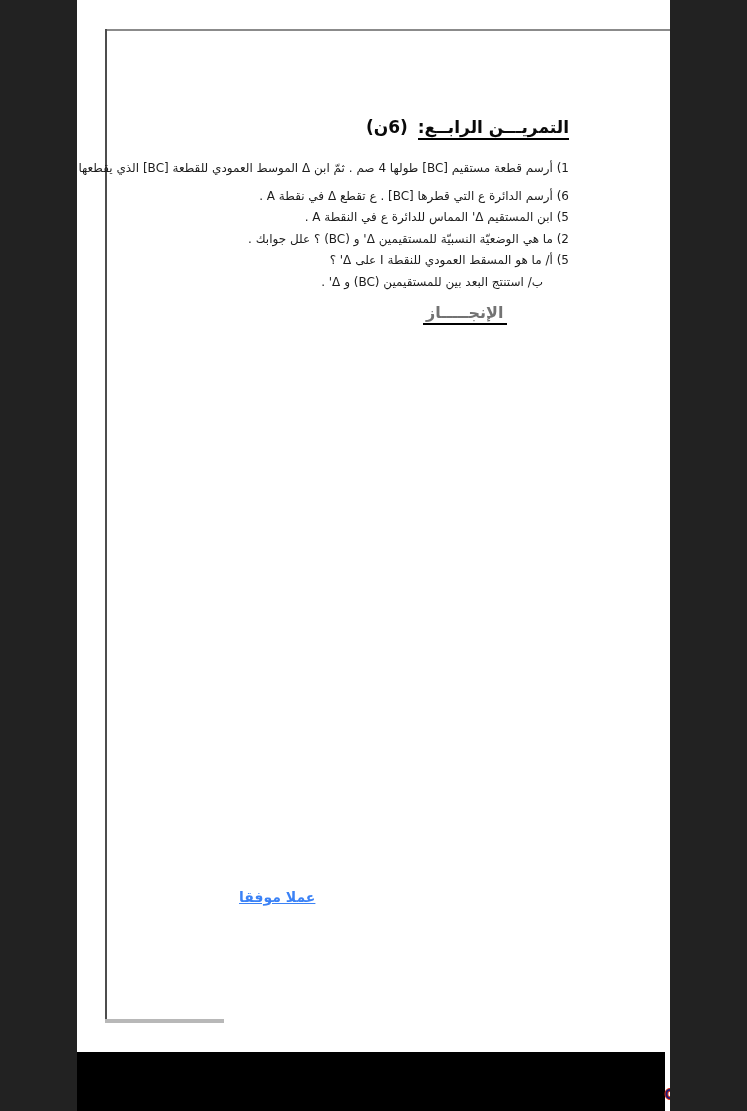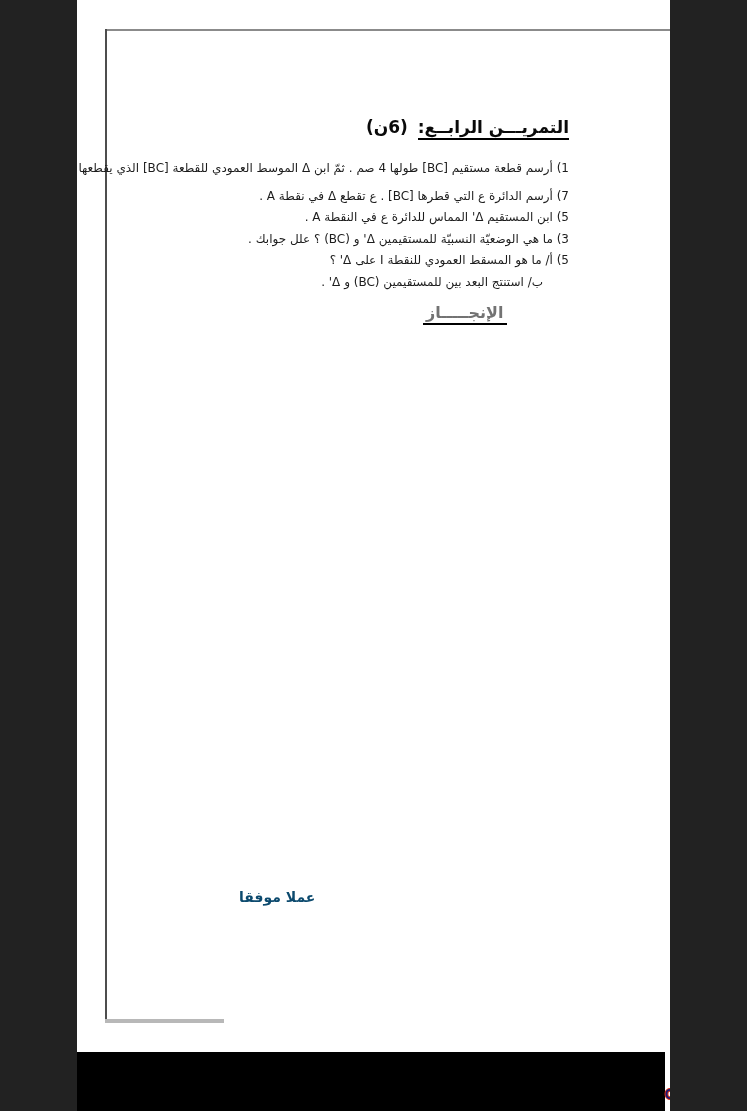--- a/index.html
+++ b/index.html
@@ -33,21 +33,21 @@
   .items .item.sub { padding-right:26px; }
 
   .section-heading {
     position:absolute; top:303px; left:346px; direction:rtl; white-space:nowrap;
     font-size:16px; font-weight:bold; color:#737373;
     border-bottom:2.5px solid #000; padding:0 3px 1px 3px;
   }
 
   .closing {
     position:absolute; top:889px; left:162px; direction:rtl; white-space:nowrap;
-    font-size:14px; font-weight:bold; color:#0c4a6e;
+    font-size:14px; font-weight:bold; color:#3b82f6;text-decoration:underline;
   }
 
   
   .logo { position:absolute; left:588px; top:993px; width:159px; height:118px; background:#fff; }
   .logo-arc { position:absolute; left:0; top:0; width:150px; height:50px; }
   .ring { position:absolute; left:38px; top:21px; width:74px; height:74px; border-radius:50%; }
   .ring-hole { position:absolute; left:20px; top:20px; width:34px; height:34px; border-radius:50%; background:#fff; }
   .cap    { position:absolute; left:28px; top:4px;  width:14px; height:9px;  background:#2a3f9e; transform:rotate(-8deg); }
   .pencil { position:absolute; left:43px; top:6px;  width:13px; height:3px;  background:#c9803a; transform:rotate(35deg); }
   .paper  { position:absolute; left:52px; top:24px; width:12px; height:14px; background:#f4f8ff; border:1px solid #9ab0c8;
@@ -81,23 +81,23 @@
   <div class="frame-right"></div>
   <div class="frame-bottom"></div>
 
   <div class="title">
     <span class="u">التمريـــن الرابــع:</span>
     <span class="pts">(6ن)</span>
   </div>
 
   <div class="items">
     <div class="item first">1) أرسم قطعة مستقيم [BC] طولها 4 صم . ثمّ ابن Δ الموسط العمودي للقطعة [BC] الذي يقطعها في نقطة I .</div>
-    <div class="item">7) أرسم الدائرة ع التي قطرها [BC] . ع تقطع Δ في نقطة A .</div>
+    <div class="item">6) أرسم الدائرة ع التي قطرها [BC] . ع تقطع Δ في نقطة A .</div>
     <div class="item">5) ابن المستقيم Δ' المماس للدائرة ع في النقطة A .</div>
-    <div class="item">3) ما هي الوضعيّة النسبيّة للمستقيمين Δ' و (BC) ؟ علل جوابك .</div>
+    <div class="item">2) ما هي الوضعيّة النسبيّة للمستقيمين Δ' و (BC) ؟ علل جوابك .</div>
     <div class="item">5) أ/ ما هو المسقط العمودي للنقطة I على Δ' ؟</div>
     <div class="item sub">ب/ استنتج البعد بين للمستقيمين (BC) و Δ' .</div>
   </div>
 
   <div class="section-heading">الإنجـــــاز</div>
 
   <div class="closing">عملا موفقا</div>
 
   <div class="logo">
     <svg class="logo-arc" viewBox="0 0 150 50">

